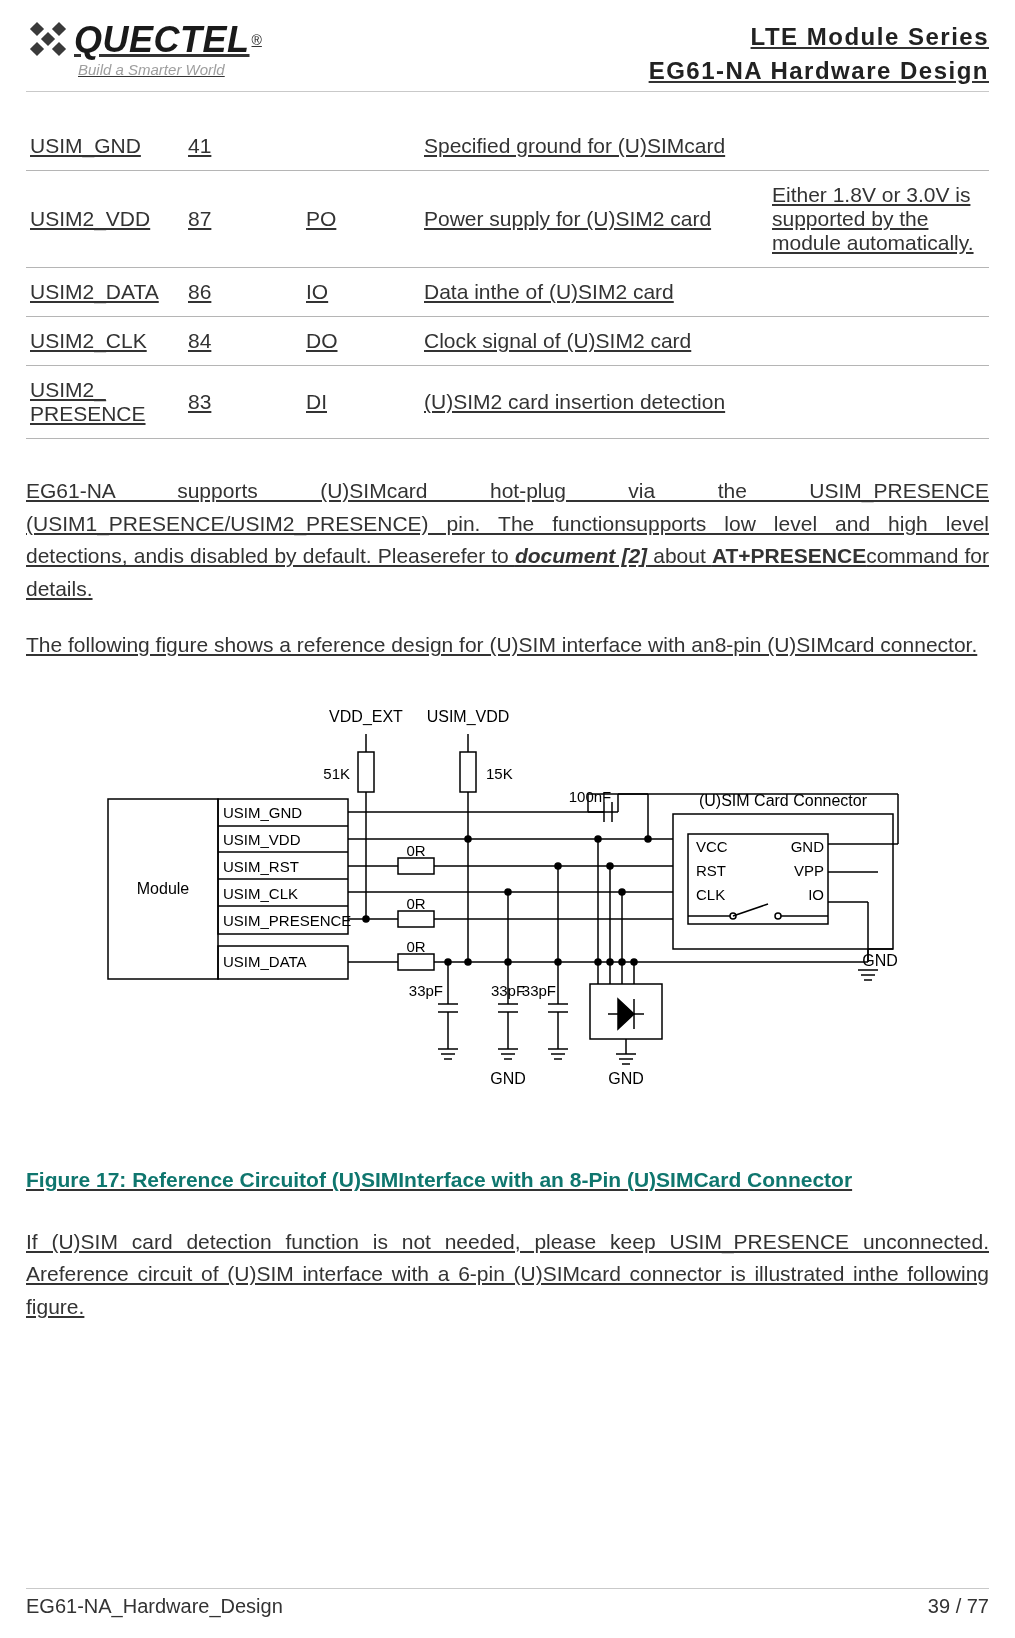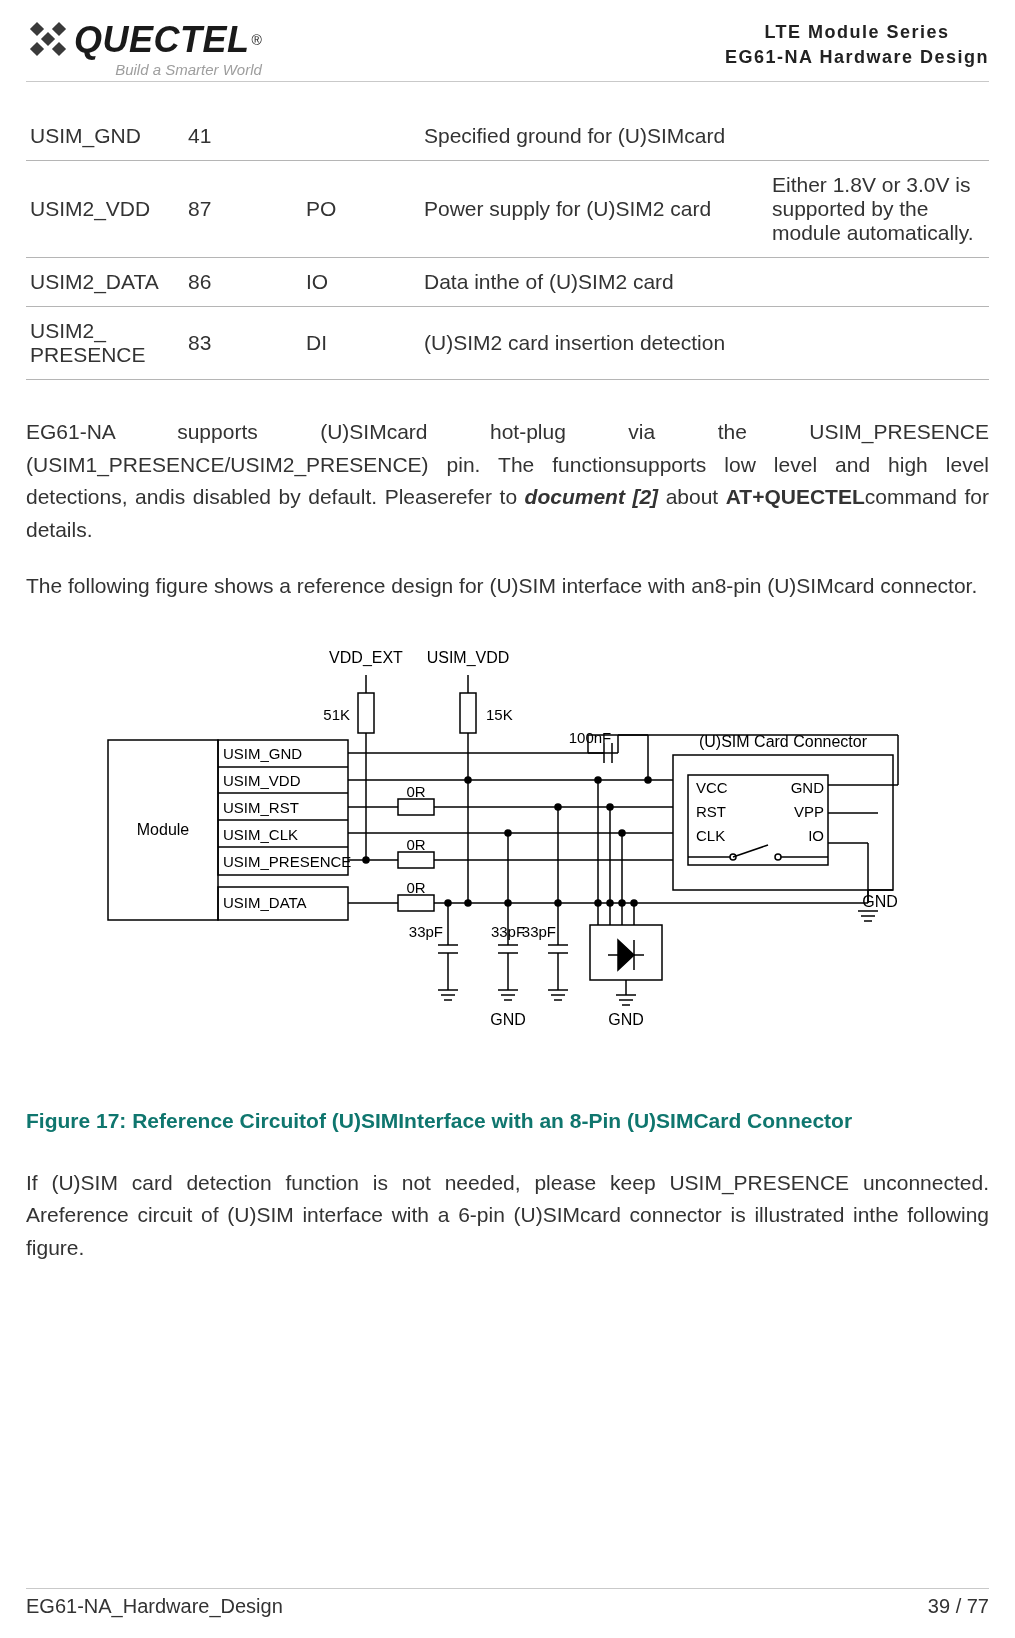--- a/index.html
+++ b/index.html
@@ -10,20 +10,21 @@
     font-family: Arial, Helvetica, sans-serif;
     color: #333;
     background: #fff;
   }
   .page {
     box-sizing: border-box;
     padding: 20px 26px 2px 26px;
     width: 100%;
     height: 100%;
     position: relative;
+    text-decoration: underline;
   }
   .header {
     display: flex;
     justify-content: space-between;
     align-items: flex-start;
     border-bottom: 1px solid #c9c9c9;
     padding-bottom: 4px;
     margin-bottom: 30px;
   }
   .logo {
@@ -47,26 +48,25 @@
     vertical-align: super;
     margin-left: 2px;
     color: #1a1a1a;
   }
   .tagline {
     font-size: 15px;
     color: #9e9e9e;
     margin-top: 2px;
     margin-left: 52px;
     font-style: italic;
+  }
+  .header-right {
     text-align: right;
-  }
-  .header-right {
-    text-align: center;
-    font-weight: 700;
-    font-size: 18px;
+    font-weight: 700;
+    font-size: 24px;
     letter-spacing: 1.5px;
     line-height: 1.4;
     color: #222;
   }
   table.pins {
     width: 100%;
     border-collapse: collapse;
     font-size: 21px;
     color: #333;
   }
@@ -183,31 +183,38 @@
       <td class="col-comment">Either 1.8V or 3.0V is supported by the module automatically.</td>
     </tr>
     <tr>
       <td class="col-name">USIM2_DATA</td>
       <td class="col-pin">86</td>
       <td class="col-io">IO</td>
       <td class="col-desc">Data inthe of (U)SIM2 card</td>
       <td class="col-comment"></td>
     </tr>
     <tr>
+      <td class="col-name">USIM2_CLK</td>
+      <td class="col-pin">84</td>
+      <td class="col-io">DO</td>
+      <td class="col-desc">Clock signal of (U)SIM2 card</td>
+      <td class="col-comment"></td>
+    </tr>
+    <tr>
       <td class="col-name">USIM2_ PRESENCE</td>
       <td class="col-pin">83</td>
       <td class="col-io">DI</td>
       <td class="col-desc">(U)SIM2 card insertion detection</td>
       <td class="col-comment"></td>
     </tr>
   </tbody>
     </table>
 
   <div class="body-text" style="text-align-last:justify;">
-    <span>EG61-NA supports (U)SIMcard hot-plug via the USIM_PRESENCE (USIM1_PRESENCE/USIM2_PRESENCE) pin. The functionsupports low level and high level detections, andis disabled by default. Pleaserefer to </span><span class="doc-ref">document [2]</span><span> about </span><span class="cmd">AT+QUECTEL</span><span>command for details.</span>
+    <span>EG61-NA supports (U)SIMcard hot-plug via the USIM_PRESENCE (USIM1_PRESENCE/USIM2_PRESENCE) pin. The functionsupports low level and high level detections, andis disabled by default. Pleaserefer to </span><span class="doc-ref">document [2]</span><span> about </span><span class="cmd">AT+PRESENCE</span><span>command for details.</span>
   </div>
   <div style="text-align-last:auto;"></div>
 
   <div class="body-text second">The following figure shows a reference design for (U)SIM interface with an8-pin (U)SIMcard connector.</div>
 
   <div class="figure">
     <svg class="diagram" viewBox="0 0 820 460">
       <g stroke="#000" stroke-width="1.5" fill="none">
 
         <rect x="10" y="115" width="110" height="180"></rect>

